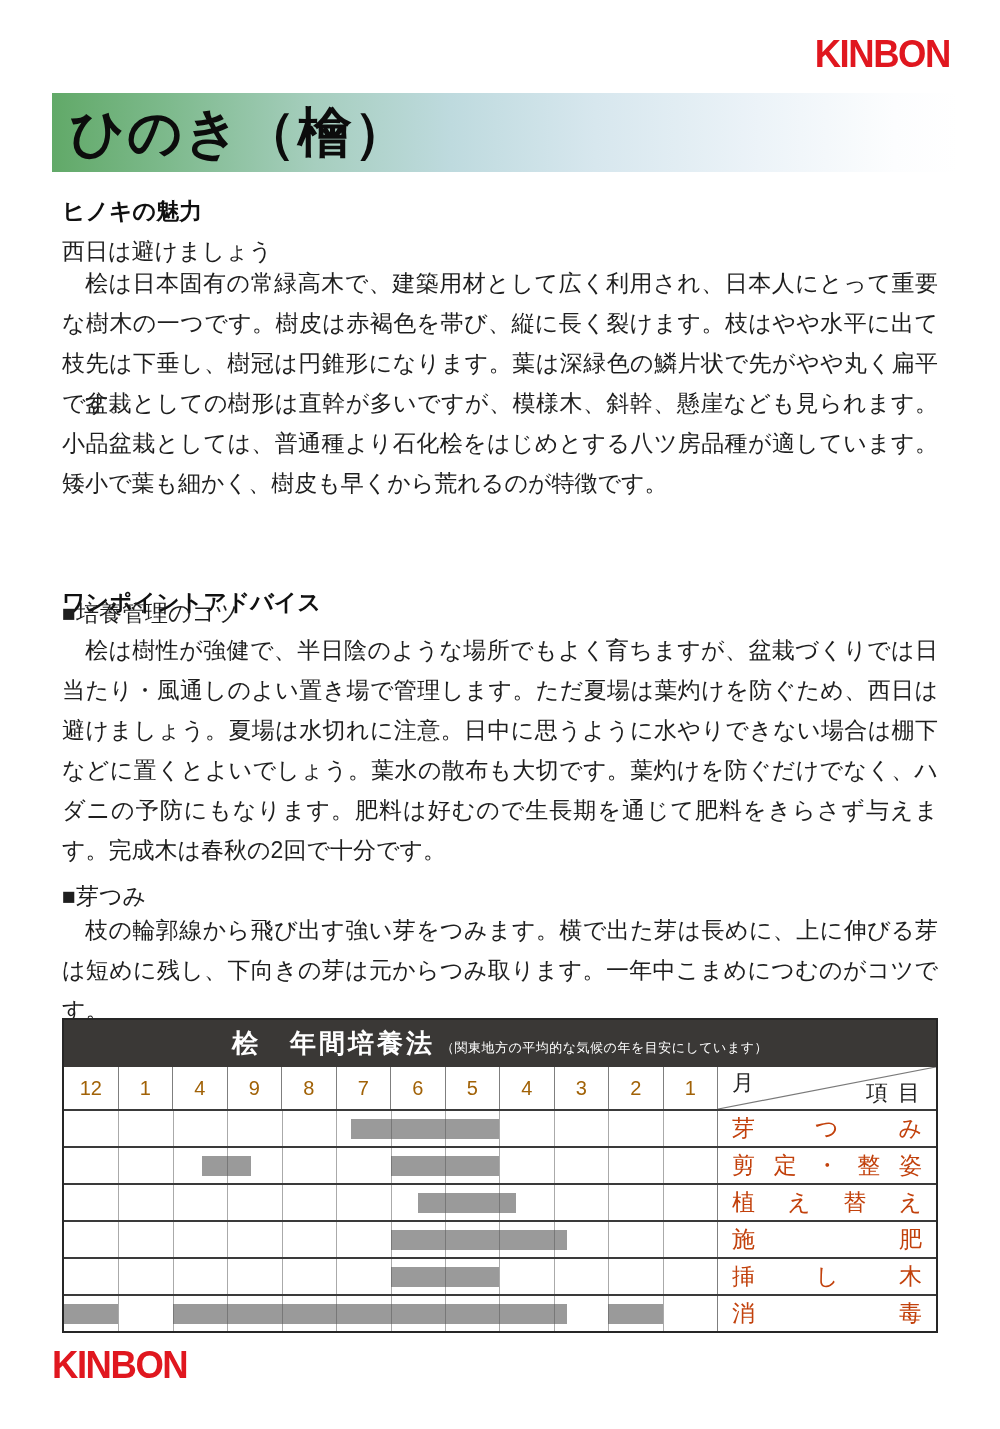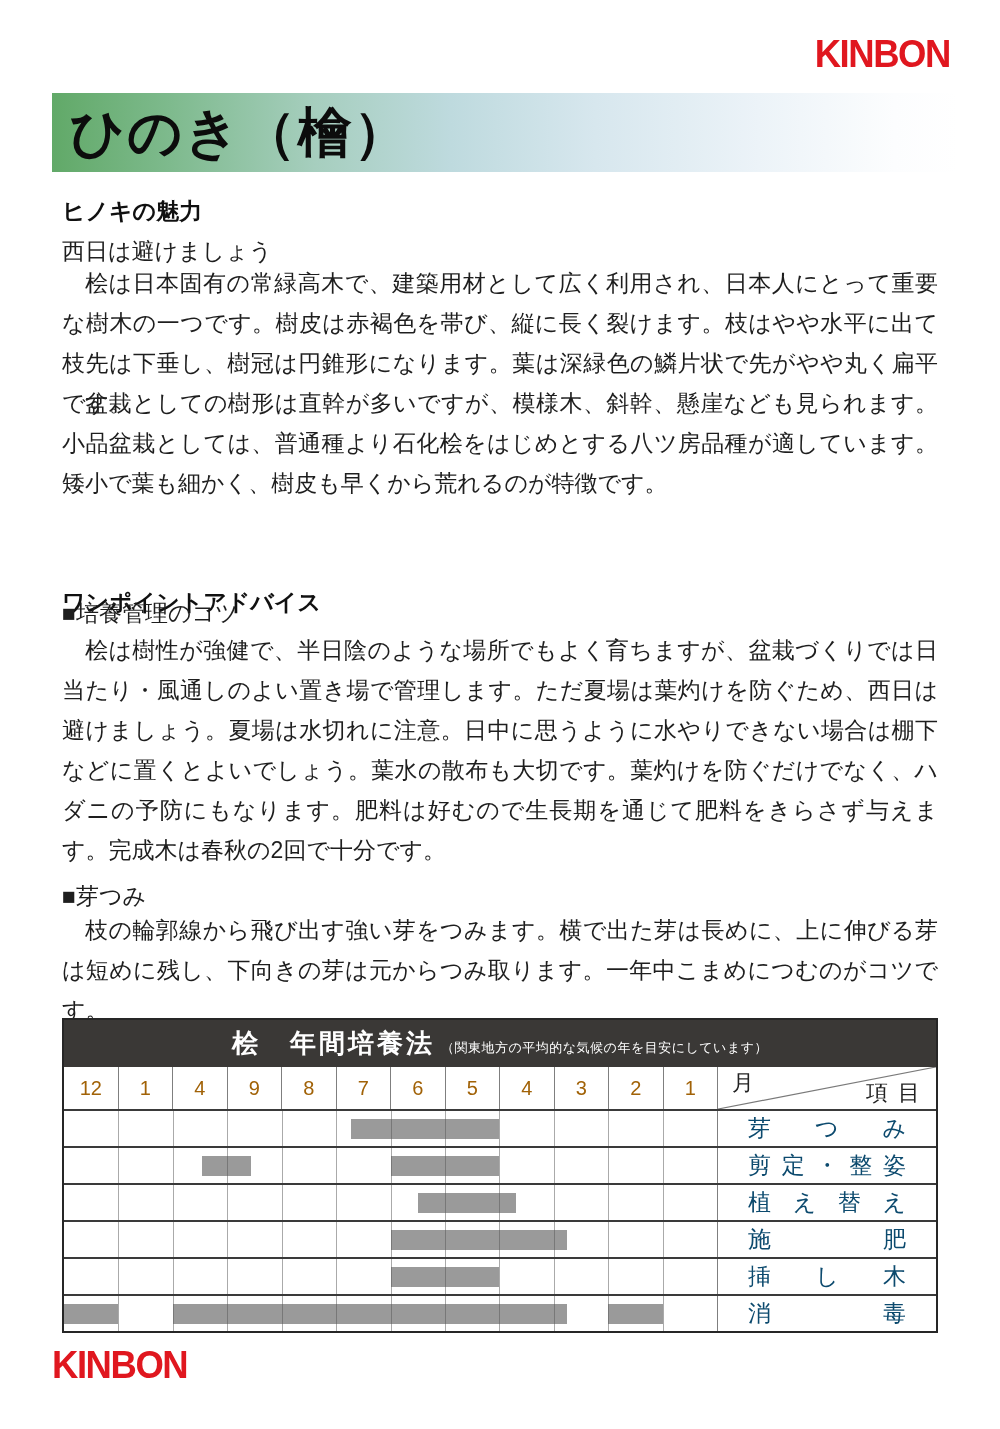--- a/index.html
+++ b/index.html
@@ -81,21 +81,21 @@
   .cal-corner{width:25.114%;border-left:1px solid #7f7f7f;position:relative;box-sizing:border-box;}
   .corner-month{position:absolute;left:14px;top:1px;font-size:22px;color:#222;}
   .corner-item{position:absolute;right:6px;bottom:1px;font-size:22px;color:#222;letter-spacing:10px;}
   .corner-diag{position:absolute;left:0;top:0;width:100%;height:100%;}
   .cal-row{display:flex;height:37px;border-top:2px solid #3a3a3a;box-sizing:border-box;}
   .cal-track{width:74.886%;position:relative;}
   .bar{position:absolute;top:50%;transform:translateY(-50%);height:20px;z-index:2;}
   .gline{position:absolute;top:0;bottom:0;width:1px;background:rgba(85,85,85,.5);z-index:3;}
   .cal-label{
     width:25.114%;border-left:1px solid #7f7f7f;box-sizing:border-box;
-    font-size:23px;color:#0c4a6e;padding:0 30px;line-height:34px;
+    font-size:23px;color:#c2410c;padding:0 14px;line-height:34px;
     text-align:justify;text-align-last:justify;
   }
 </style>
 </head>
 <body>
 
 <div class="logo logo-top">KINBON</div>
 
 <div class="banner">
   <div class="banner-title">ひのき（檜）</div>

